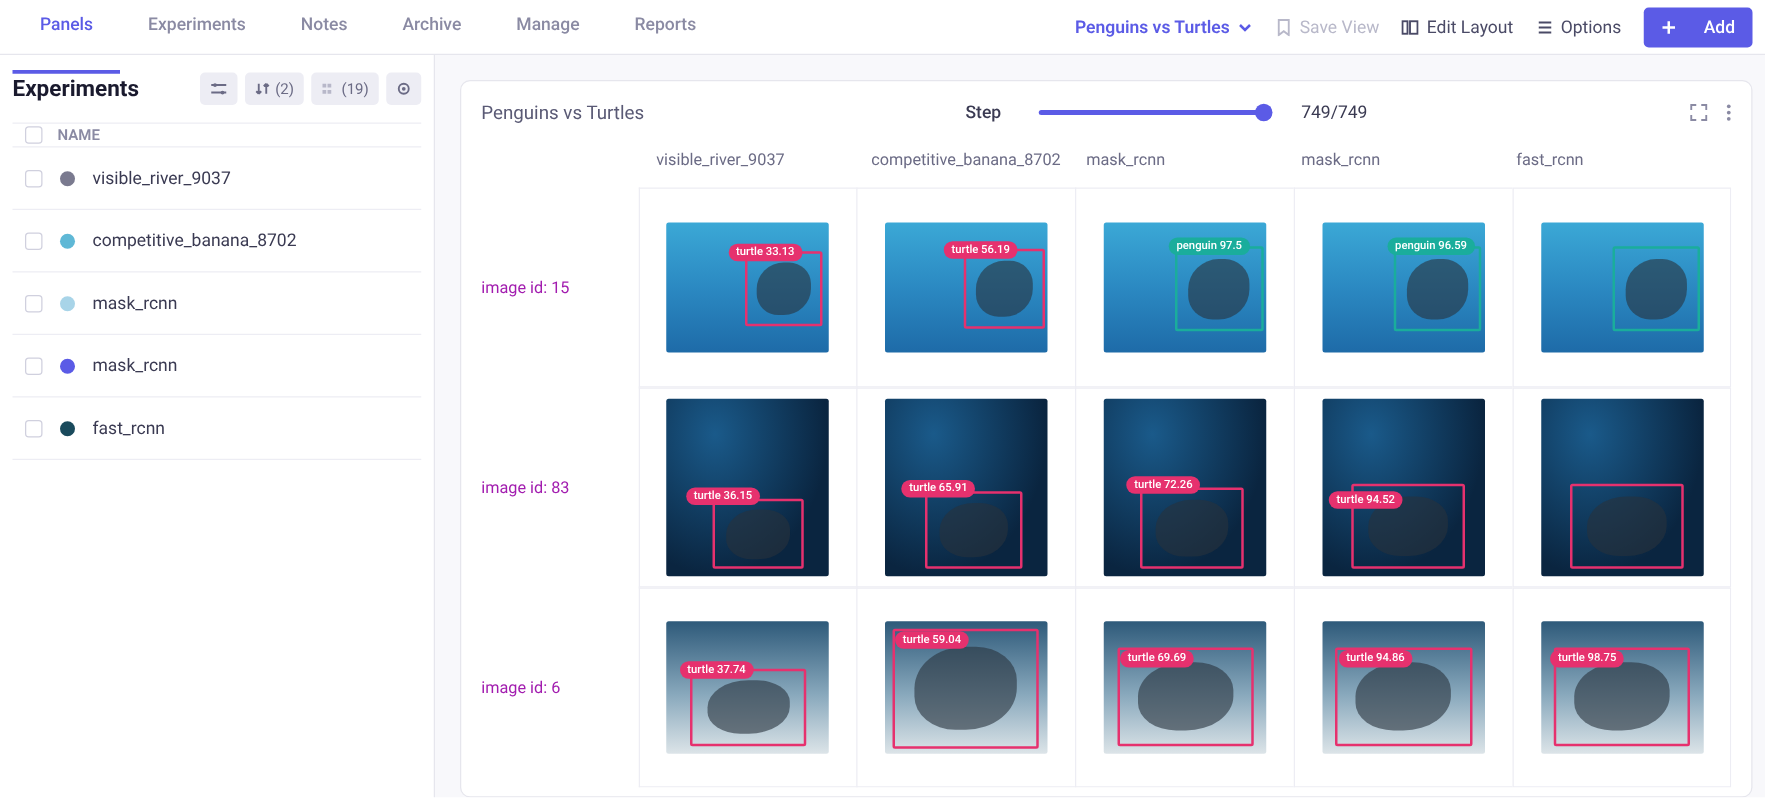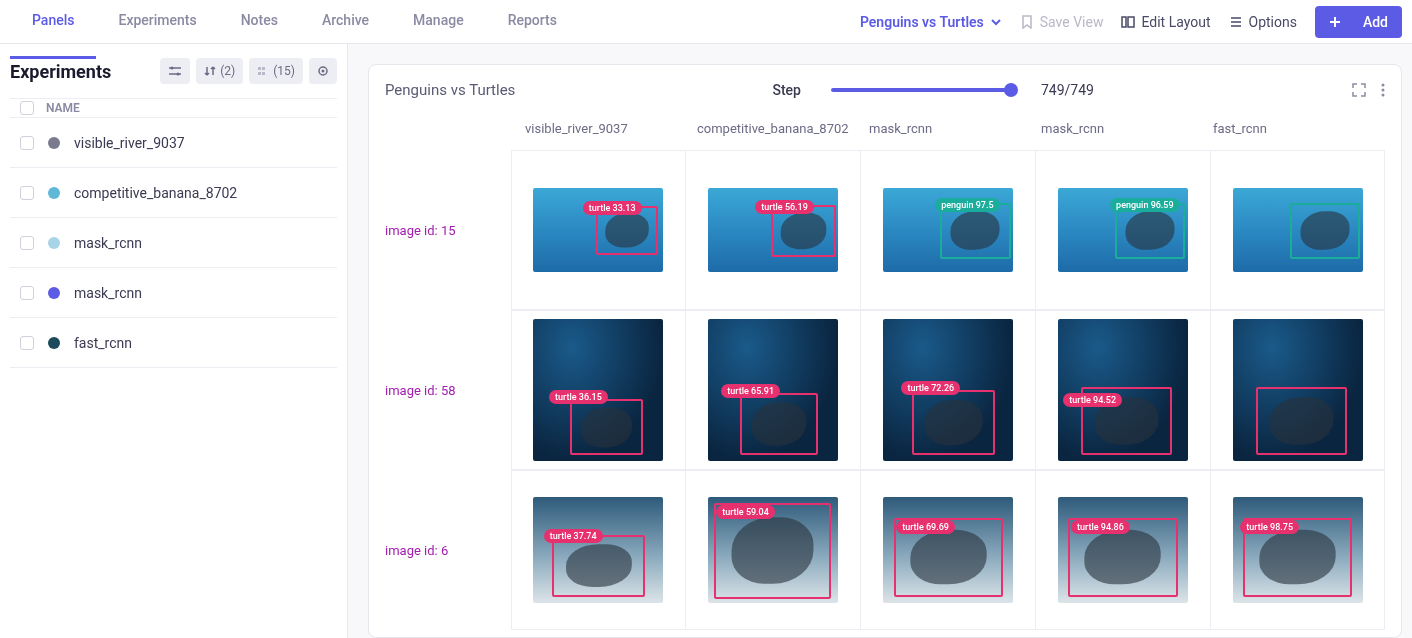--- a/index.html
+++ b/index.html
@@ -38,21 +38,21 @@
 .slider-thumb { width: 14px; height: 14px; background: #5b5be6; border-radius: 50%; position: absolute; right: -7px; top: -5px; }
 .step-val { font-size: 14px; color: #3a3a52; }
 .panel-icons { margin-left: auto; display: flex; gap: 14px; color: #8a8aa3; }
 .grid-wrap { overflow: hidden; }
 .col-headers { display: flex; padding-left: 140px; }
 .col-h { width: 194px; font-size: 13px; color: #6b6b85; padding: 8px 0 14px 0; }
 .grid-row { display: flex; }
 .row-label { width: 140px; font-size: 13px; color: #a21caf; display: flex; align-items: center; }
 .cell { width: 194px; height: 160px; border: 1px solid #ededf4; border-right: none; display: flex; align-items: center; justify-content: center; padding: 4px; }
 .cell:last-child { border-right: 1px solid #ededf4; }
-.thumb { width: 130px; height: 84px; position: relative; overflow: hidden; border-radius: 2px; }
+.thumb { width: 130px; height: 104px; position: relative; overflow: hidden; border-radius: 2px; }
 .thumb.row1 { width: 130px; height: 142px; }
 .thumb.row2 { width: 130px; height: 106px; }
 .sky1 { background: linear-gradient(180deg, #3ba8d6 0%, #2b89c2 50%, #1e6ba8 100%); }
 .sky2 { background: radial-gradient(ellipse at 30% 20%, #1a5a8a 0%, #0a2540 70%); }
 .sky3 { background: linear-gradient(180deg, #2e5a7a 0%, #88a8bc 55%, #dce4e8 100%); }
 .bbox { position: absolute; border: 2px solid; border-radius: 2px; }
 .lbl { position: absolute; font-size: 9px; color: #fff; padding: 2px 6px; border-radius: 8px; white-space: nowrap; font-weight: 500; }
 .pink { background: #e6316e; }
 .teal { background: #1aad9c; }
 .b-pink { border-color: #e6316e; }
@@ -125,21 +125,21 @@
             </svg>
             <span>(2)</span>
           </div>
         <div class="chip">
             <svg width="12" height="12" viewBox="0 0 12 12">
               <rect x="1" y="2" width="3" height="3" fill="#b8b8c9"></rect>
               <rect x="5" y="2" width="3" height="3" fill="#b8b8c9"></rect>
               <rect x="1" y="7" width="3" height="3" fill="#b8b8c9"></rect>
               <rect x="5" y="7" width="3" height="3" fill="#b8b8c9"></rect>
             </svg>
-            <span>(15)</span>
+            <span>(19)</span>
           </div>
         <div class="chip">
             <svg width="12" height="12" viewBox="0 0 12 12">
               <circle cx="6" cy="6" r="4" stroke="#6b6b85" stroke-width="1.5" fill="none"></circle>
               <circle cx="6" cy="6" r="1.5" fill="#6b6b85"></circle>
             </svg>
           </div>
       </div>
     </div>
     <div class="tbl-head">
@@ -235,21 +235,21 @@
                 </div>
               </div>
               <div class="cell">
                 <div class="thumb sky1 ">
                   <div class="animal" style="left: 44%; top: 18%; width: 54%; height: 66%; transform: scale(0.7);"></div>
                   <div class="bbox b-teal" style="left: 44%; top: 18%; width: 54%; height: 66%;"></div>
                 </div>
               </div>
             </div>
             <div class="grid-row">
-              <div class="row-label">image id: 58</div>
+              <div class="row-label">image id: 83</div>
               <div class="cell">
                 <div class="thumb sky2 row1">
                   <div class="animal" style="left: 28%; top: 56%; width: 56%; height: 40%; transform: scale(0.7);"></div>
                   <div class="bbox b-pink" style="left: 28%; top: 56%; width: 56%; height: 40%;"></div>
                   <div class="lbl pink" style="left: 12%; top: 50%;">turtle 36.15</div>
                 </div>
               </div>
               <div class="cell">
                 <div class="thumb sky2 row1">
                   <div class="animal" style="left: 24%; top: 52%; width: 60%; height: 44%; transform: scale(0.7);"></div>

